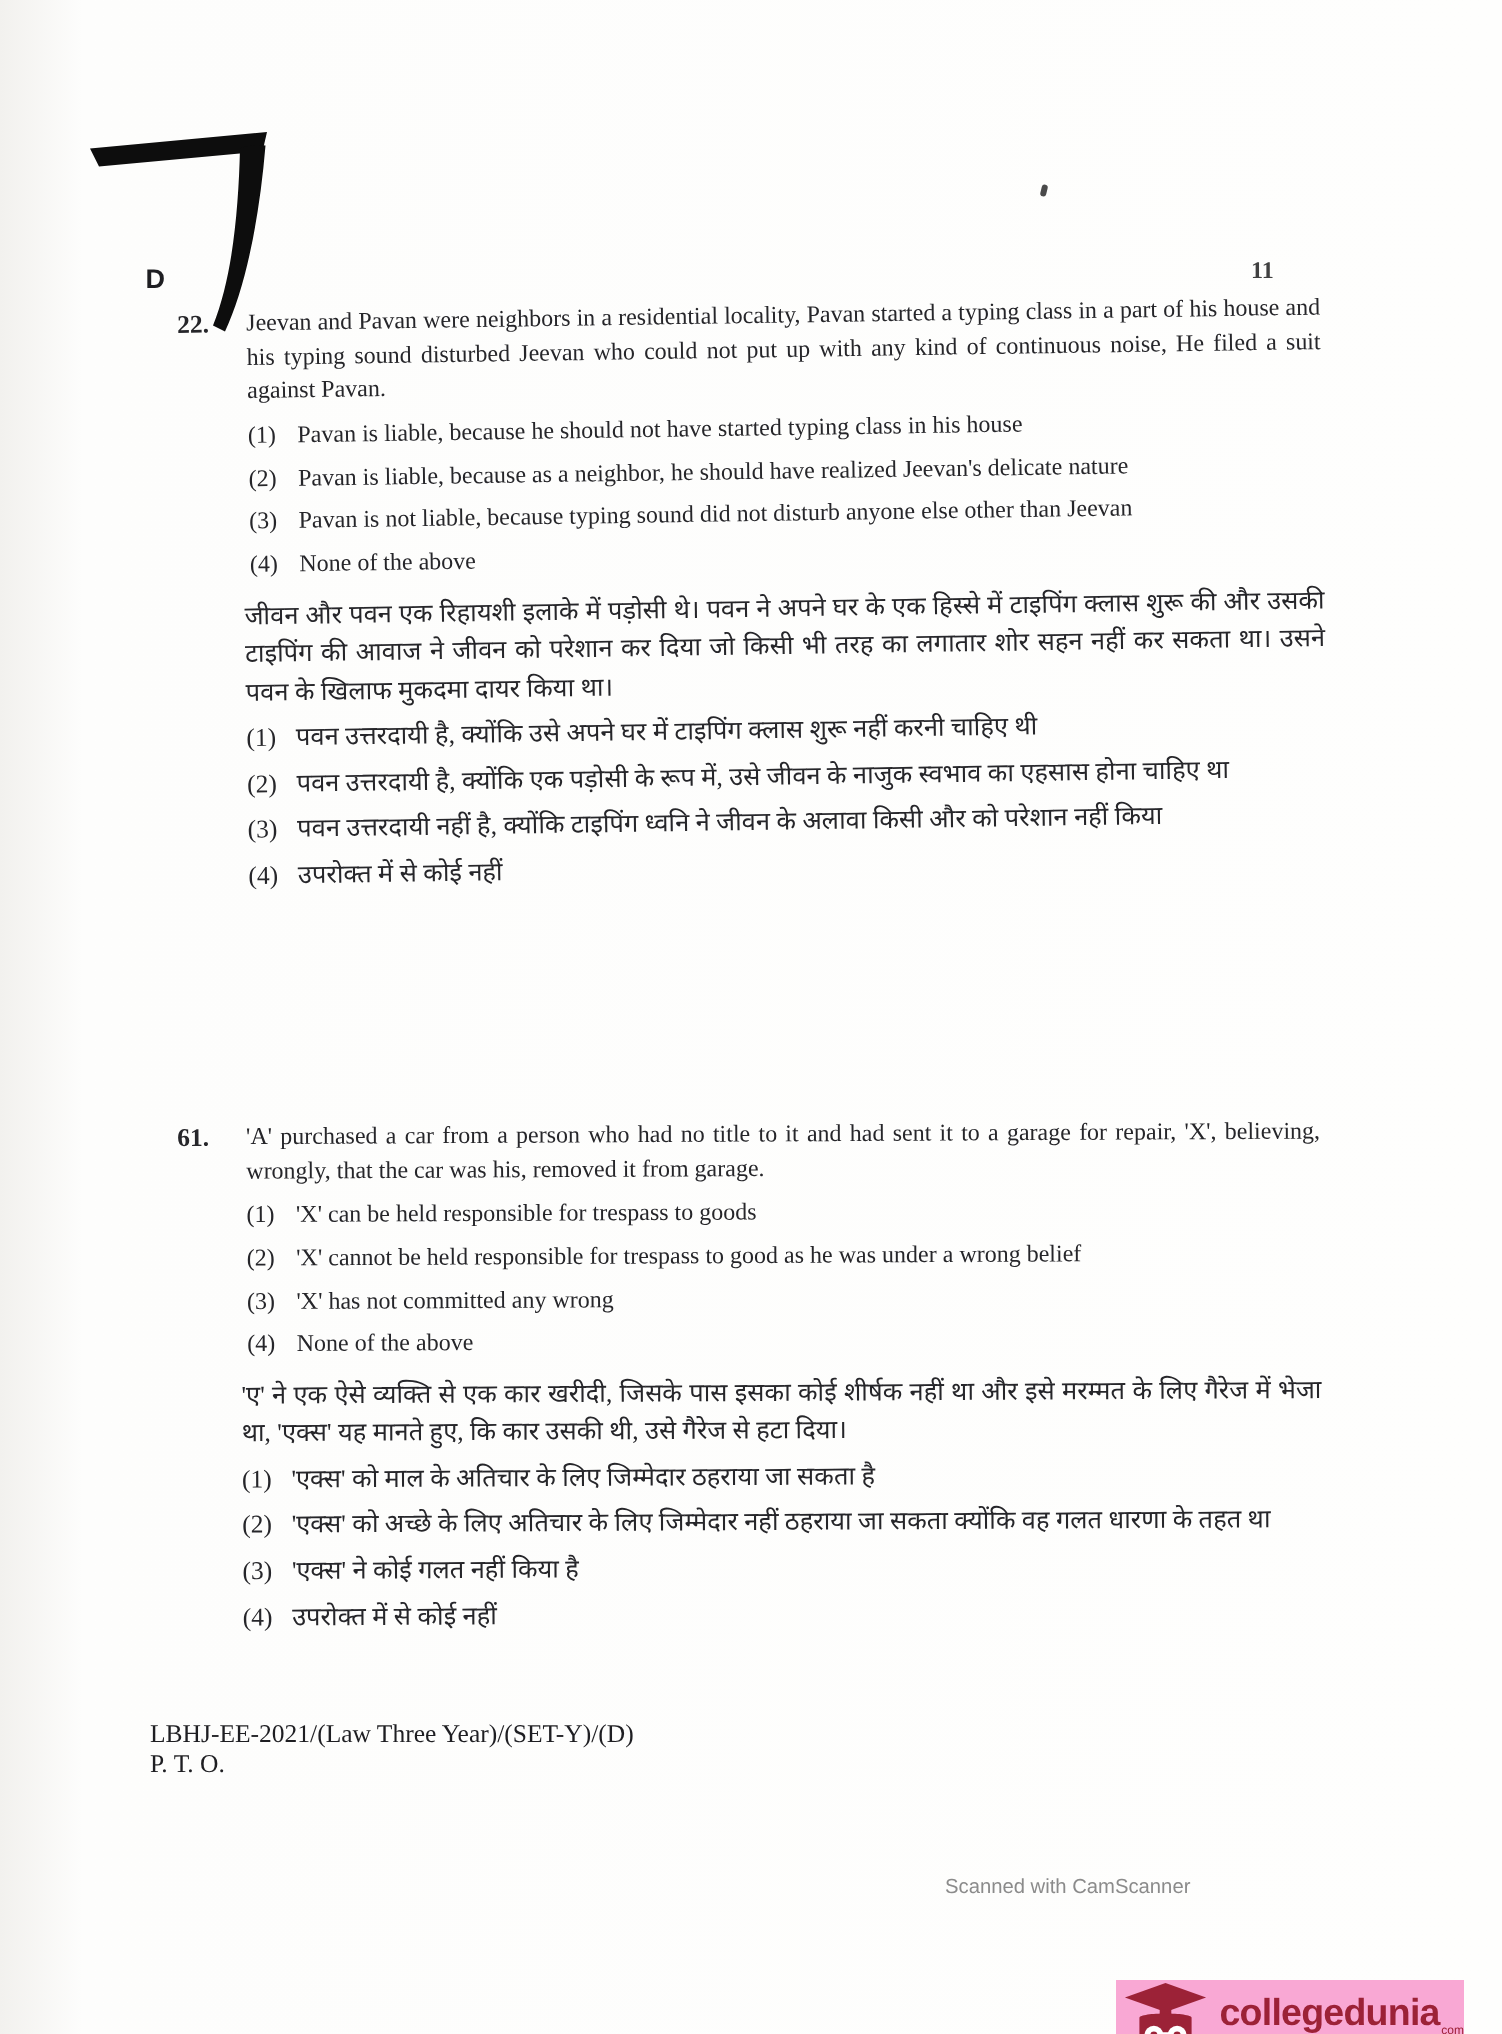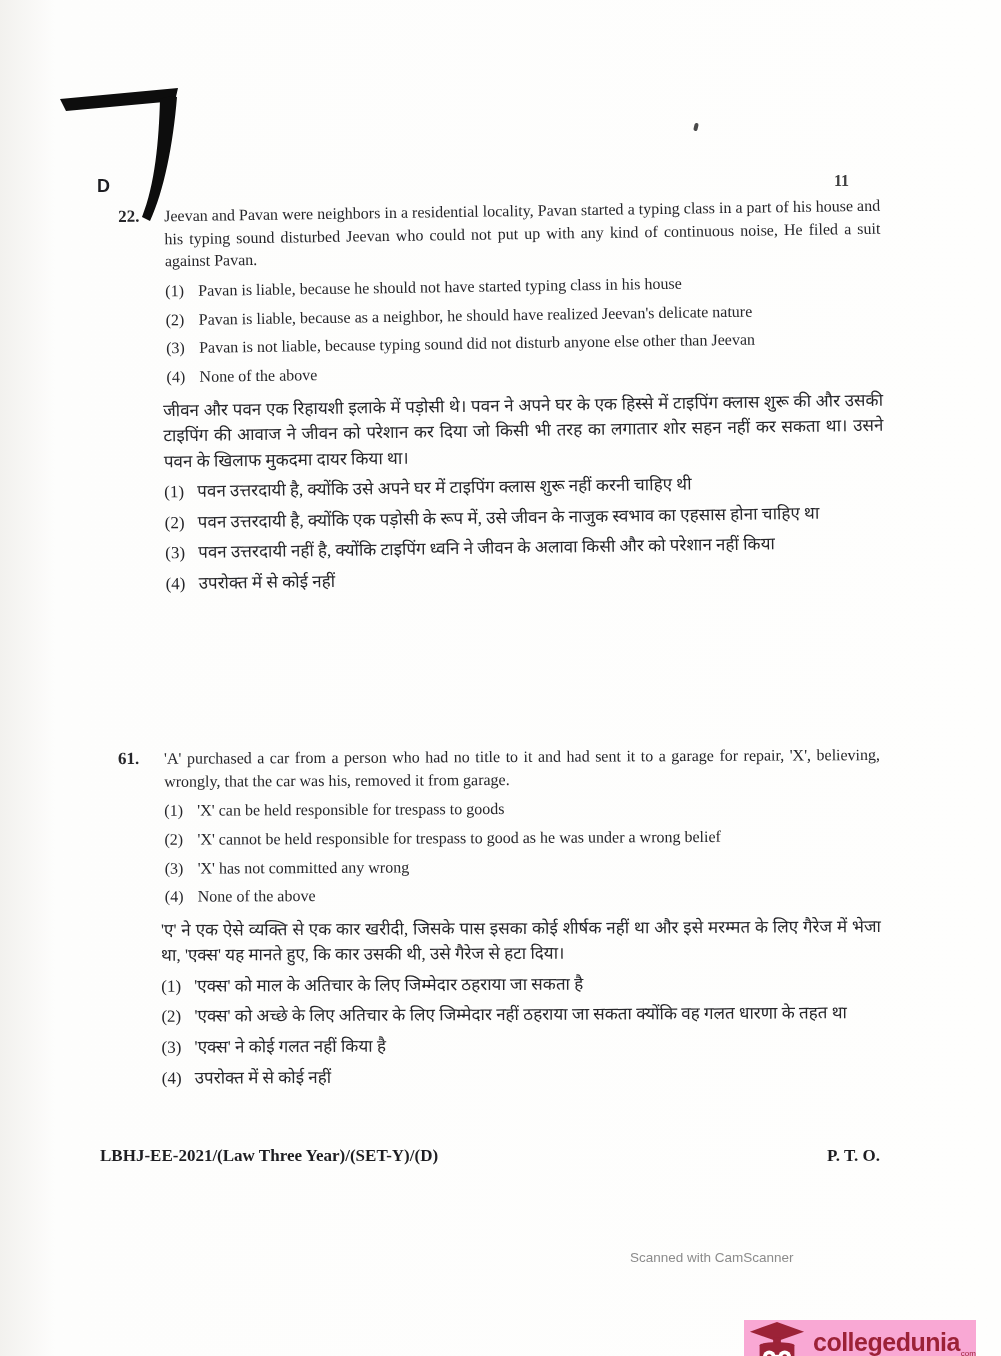--- a/index.html
+++ b/index.html
@@ -44,21 +44,21 @@
   .opt-text { flex:1; }
   .hi { font-size:17px; }
   .q-text-hi {
     margin-left:42px; margin-top:10px;
     font-size:17px; line-height:1.5; text-align:justify;
   }
   .opts-hi .option { line-height:1.45; margin-top:6px; }
   .footer {
     position:absolute; left:100px; right:121px; top:1146px;
     display:flex; justify-content:space-between;
-    font-weight:bold; font-size:17px; color:#1e1e22;
+    font-weight:normal; font-size:17px; color:#1e1e22;flex-direction:column;
   }
   .camscanner {
     position:absolute; left:630px; top:1250px;
     font-family:"Liberation Sans", sans-serif;
     font-size:13.5px; color:#8b8b8b;
   }
   .branding {
     position:absolute; left:744px; top:1320px;
     display:flex; align-items:flex-start; gap:7px;
     background:#f9a8d4; padding-left:4px;justify-content:flex-end;

